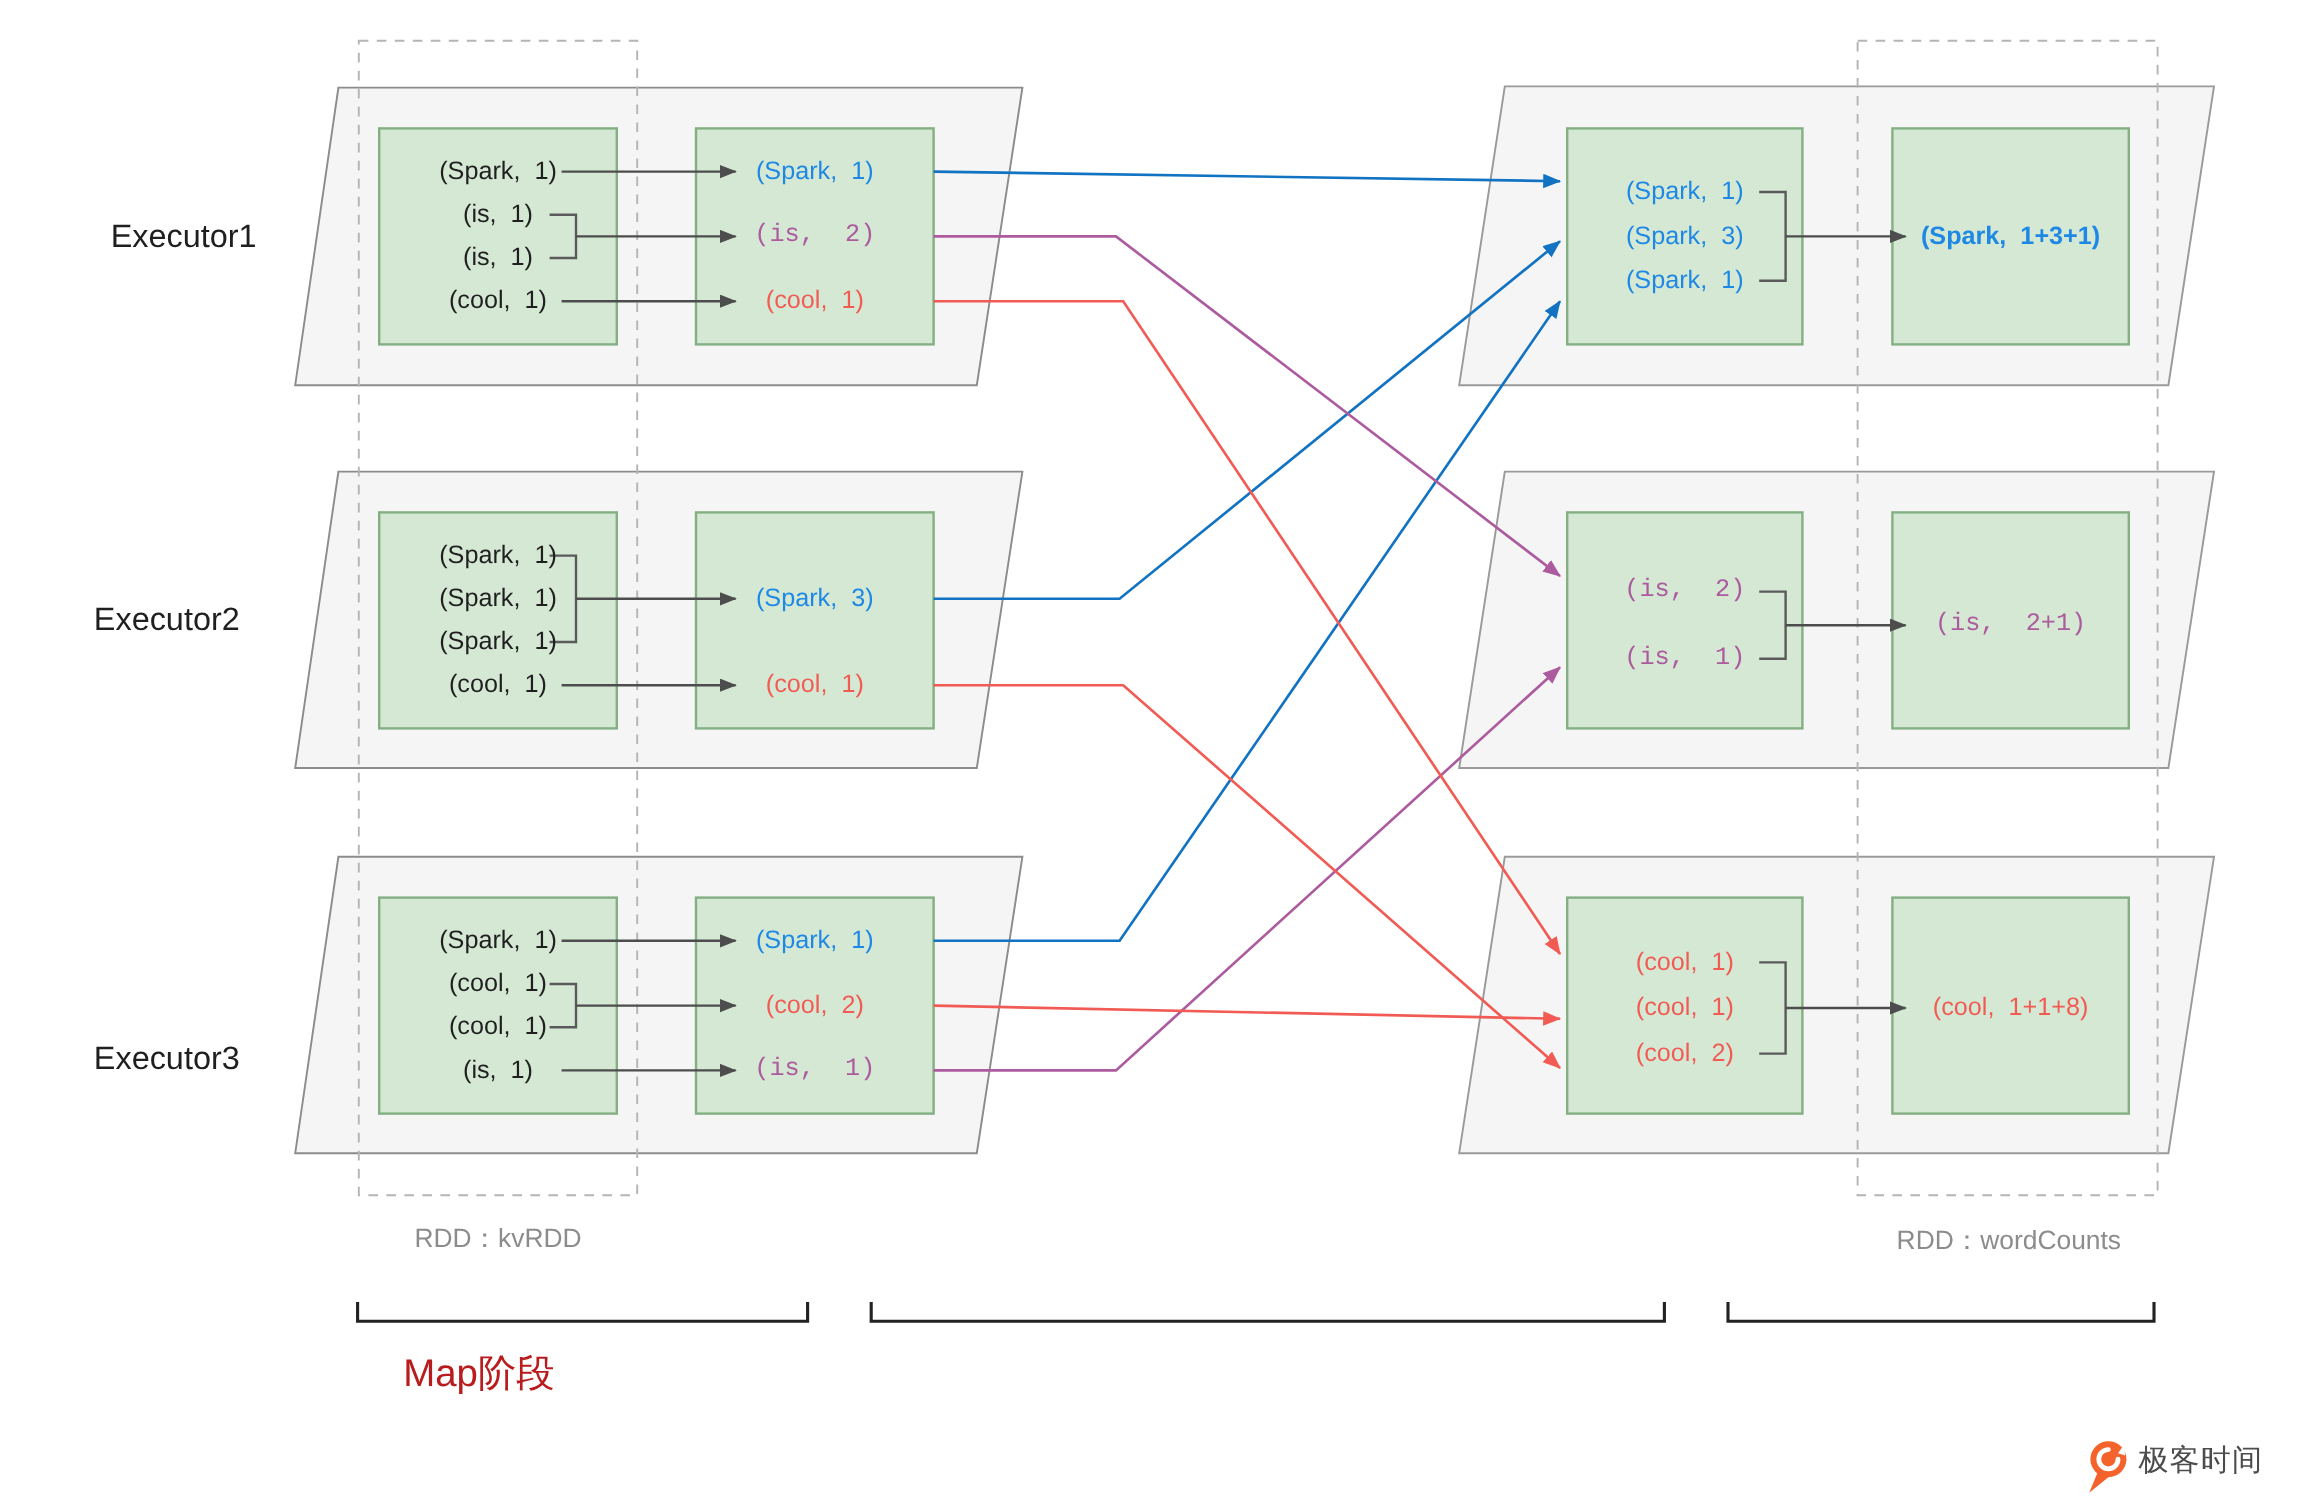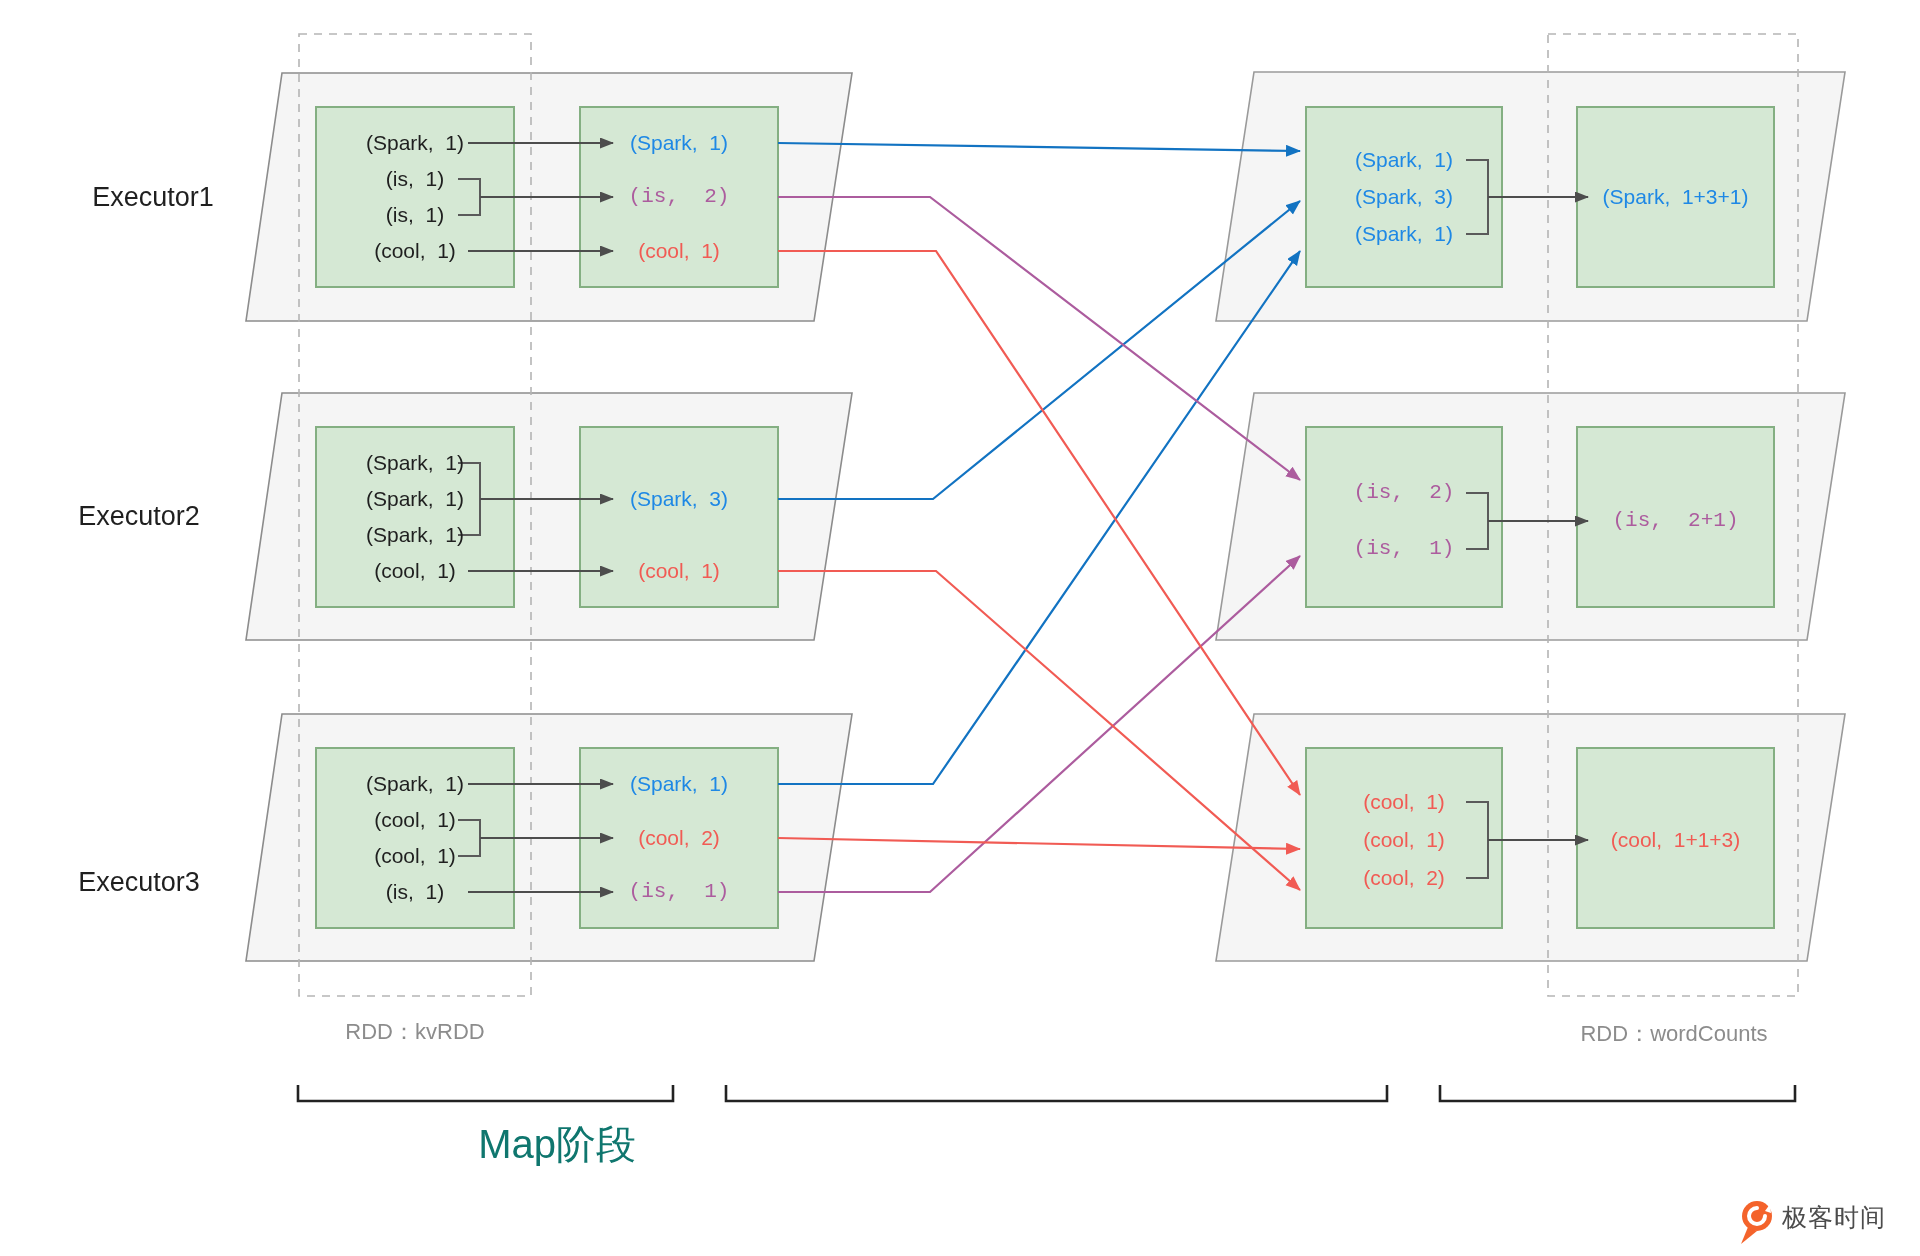--- a/index.html
+++ b/index.html
@@ -8,21 +8,21 @@
     font-family:"Liberation Sans","DejaVu Sans",sans-serif;
   }
   .layer{position:absolute;left:0;top:0;width:1920px;height:1256px;}
   .lbl{position:absolute;color:#1f1f1f;}
   .row{position:absolute;height:30px;line-height:30px;text-align:center;font-size:21px;color:#1f1f1f;white-space:pre;}
   .c-blue{color:#1E88E5;}
   .c-purple{color:#AC5C9E;font-family:Liberation Mono, monospace;}
   .c-red{color:#F15B54;}
   .exec-label{width:200px;text-align:center;font-size:27px;color:#1f1f1f;line-height:32px;}
   .rdd-label{width:300px;text-align:center;font-size:22px;color:#8C8C8C;line-height:30px;}
-  .stage-label{width:300px;text-align:right;font-size:40px;color:#0f766e;line-height:36px;}
+  .stage-label{width:300px;text-align:left;font-size:32px;color:#b91c1c;line-height:36px;}
   .logo-text{position:absolute;font-size:25px;color:#4c4c4c;line-height:32px;letter-spacing:1px;}
 </style>
 </head>
 <body>
 
 <div class="canvas">
 
   <svg class="layer" viewBox="0 0 1920 1256">
     <defs>
       <marker id="ah-dark" markerWidth="15" markerHeight="12" refX="13" refY="5.5" orient="auto" markerUnits="userSpaceOnUse">
@@ -132,30 +132,30 @@
   <div class="row" style="left:316px;top:841px;width:198px;">(cool,  1)</div>
   <div class="row" style="left:316px;top:877px;width:198px;">(is,  1)</div>
 
   <div class="row c-blue" style="left:580px;top:769px;width:198px;">(Spark,  1)</div>
   <div class="row c-red" style="left:580px;top:823px;width:198px;">(cool,  2)</div>
   <div class="row c-purple" style="left:580px;top:877px;width:198px;">(is,  1)</div>
 
   <div class="row c-blue" style="left:1306px;top:145px;width:196px;">(Spark,  1)</div>
   <div class="row c-blue" style="left:1306px;top:182px;width:196px;">(Spark,  3)</div>
   <div class="row c-blue" style="left:1306px;top:219px;width:196px;">(Spark,  1)</div>
-  <div class="row c-blue" style="left:1577px;top:182px;width:197px;">(Spark,  1+3+1)</div>
+  <div class="row c-blue" style="left:1577px;top:182px;width:197px;font-weight:bold;">(Spark,  1+3+1)</div>
 
   <div class="row c-purple" style="left:1306px;top:478px;width:196px;">(is,  2)</div>
   <div class="row c-purple" style="left:1306px;top:534px;width:196px;">(is,  1)</div>
   <div class="row c-purple" style="left:1577px;top:506px;width:197px;">(is,  2+1)</div>
 
   <div class="row c-red" style="left:1306px;top:787px;width:196px;">(cool,  1)</div>
   <div class="row c-red" style="left:1306px;top:825px;width:196px;">(cool,  1)</div>
   <div class="row c-red" style="left:1306px;top:863px;width:196px;">(cool,  2)</div>
-  <div class="row c-red" style="left:1577px;top:825px;width:197px;">(cool,  1+1+3)</div>
+  <div class="row c-red" style="left:1577px;top:825px;width:197px;">(cool,  1+1+8)</div>
 
   <div class="lbl rdd-label" style="left:265px;top:1017px;">RDD：kvRDD</div>
   <div class="lbl rdd-label" style="left:1524px;top:1019px;">RDD：wordCounts</div>
 
   <div class="lbl stage-label" style="left:336px;top:1126px;">Map阶段</div>
 
   <div class="logo-text" style="left:1782px;top:1201px;">极客时间</div>
 
 </div>
 

